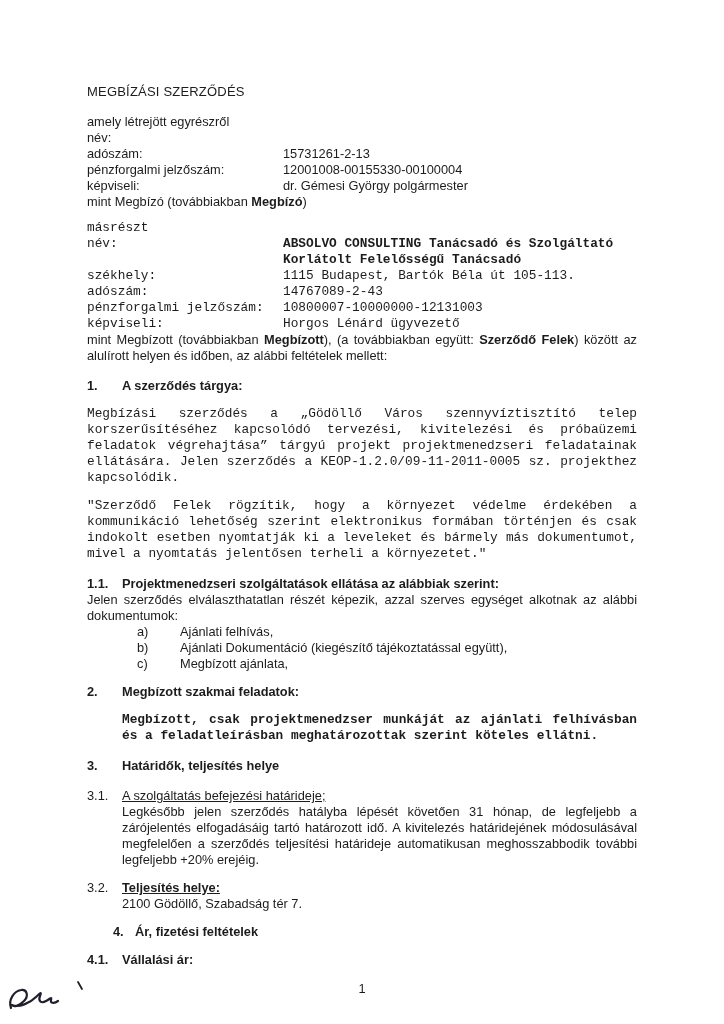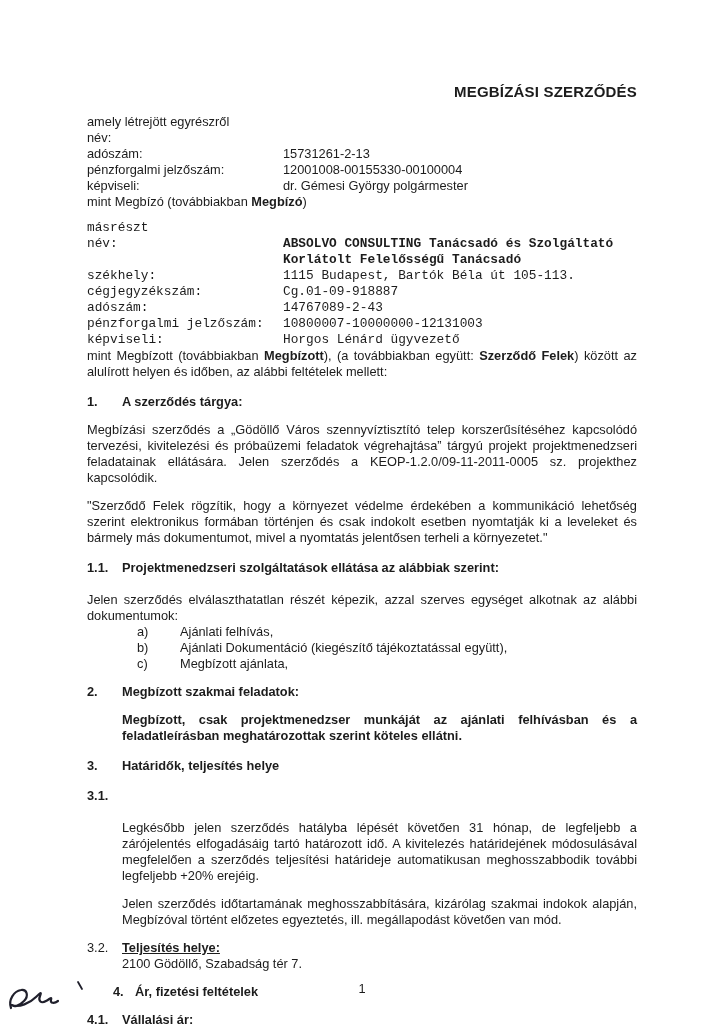--- a/index.html
+++ b/index.html
@@ -12,45 +12,45 @@
     color:#1c1c1c;
   }
   .page{
     position:absolute;inset:0;
     padding:84px 87px 0 87px;
     font-size:12.8px;
     line-height:16px;
     -webkit-font-smoothing:antialiased;
   }
   .doc-title{
-    text-align:right;
-    font-weight:700;
-    font-size:15px;
+    text-align:left;
+    font-weight:400;
+    font-size:13px;
     letter-spacing:.2px;
   }
   .b{font-weight:700;}
   .u{text-decoration:underline;}
 
   
   .party1{margin-top:14px;}
   .party2{margin-top:10px;font-family:Liberation Mono, monospace;}
   .info-row{display:flex;}
   .lbl{width:196px;flex:none;}
   .val{width:372px;}
 
   .preamble{text-align:justify;}
 
   
   .sec{display:flex;margin-top:14px;}
   .sec-tight{margin-top:12px;}
   .num{flex:none;width:35px;font-weight:700;}
   .sec4 .num{width:22px;margin-left:26px;}
 
-  .para{margin-top:12px;text-align:justify;}
-  .para0{margin-top:16px;text-align:justify;}
+  .para{margin-top:12px;text-align:justify;font-family:Liberation Mono, monospace;}
+  .para0{margin-top:0;text-align:justify;}
   .ind{margin-left:35px;}
 
   .list-item{display:flex;margin-left:50px;}
   .marker{flex:none;width:43px;}
 
   .page-num{
     position:absolute;left:0;right:0;top:981px;
     text-align:center;
     font-size:12.8px;color:#1c1c1c;
   }
@@ -85,24 +85,20 @@
 
   <div class="party2">
     <div>másrészt</div>
     <div class="info-row">
       <span class="lbl">név:</span>
       <span class="val b">ABSOLVO CONSULTING Tanácsadó és Szolgáltató Korlátolt Felelősségű Tanácsadó</span>
     </div>
     <div class="info-row">
       <span class="lbl">székhely:</span>
       <span class="val">1115 Budapest, Bartók Béla út 105-113.</span>
-    </div>
-    <div class="info-row">
-      <span class="lbl">cégjegyzékszám:</span>
-      <span class="val">Cg.01-09-918887</span>
     </div>
     <div class="info-row">
       <span class="lbl">adószám:</span>
       <span class="val">14767089-2-43</span>
     </div>
     <div class="info-row">
       <span class="lbl">pénzforgalmi jelzőszám:</span>
       <span class="val">10800007-10000000-12131003</span>
     </div>
     <div class="info-row">
@@ -143,24 +139,24 @@
     <span class="b">Megbízott szakmai feladatok:</span>
   </div>
   <div class="para ind b">Megbízott, csak projektmenedzser munkáját az ajánlati felhívásban és a feladatleírásban meghatározottak szerint köteles ellátni.</div>
 
   <div class="sec">
     <span class="num">3.</span>
     <span class="b">Határidők, teljesítés helye</span>
   </div>
 
   <div class="sec">
-    <span class="num" style="font-weight:700">3.1.</span>
+    <span class="num" style="font-weight:400">3.1.</span>
+    <span class="u">A szolgáltatás befejezési határideje;</span>
   </div>
   <div class="para0 ind">Legkésőbb jelen szerződés hatályba lépését követően 31 hónap, de legfeljebb a zárójelentés elfogadásáig tartó határozott idő. A kivitelezés határidejének módosulásával megfelelően a szerződés teljesítési határideje automatikusan meghosszabbodik további legfeljebb +20% erejéig.</div>
-  <div class="para ind">Jelen szerződés időtartamának meghosszabbítására, kizárólag szakmai indokok alapján, Megbízóval történt előzetes egyeztetés, ill. megállapodást követően van mód.</div>
 
   <div class="sec sec-tight">
     <span class="num" style="font-weight:400">3.2.</span>
     <span class="b u">Teljesítés helye:</span>
   </div>
   <div class="ind">2100 Gödöllő, Szabadság tér 7.</div>
 
   <div class="sec sec-tight sec4">
     <span class="num">4.</span>
     <span class="b">Ár, fizetési feltételek</span>

